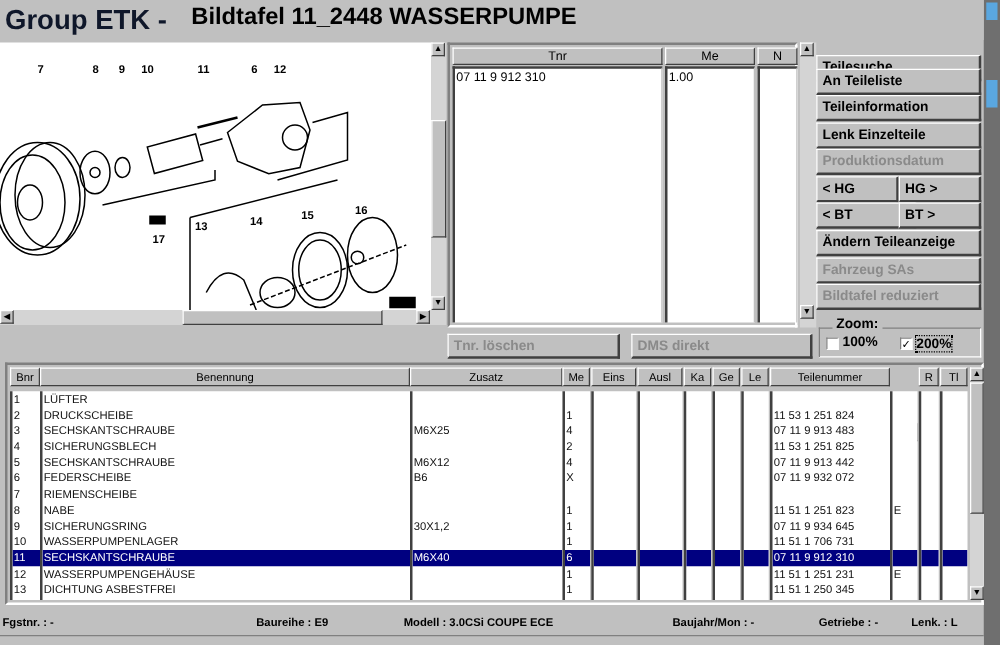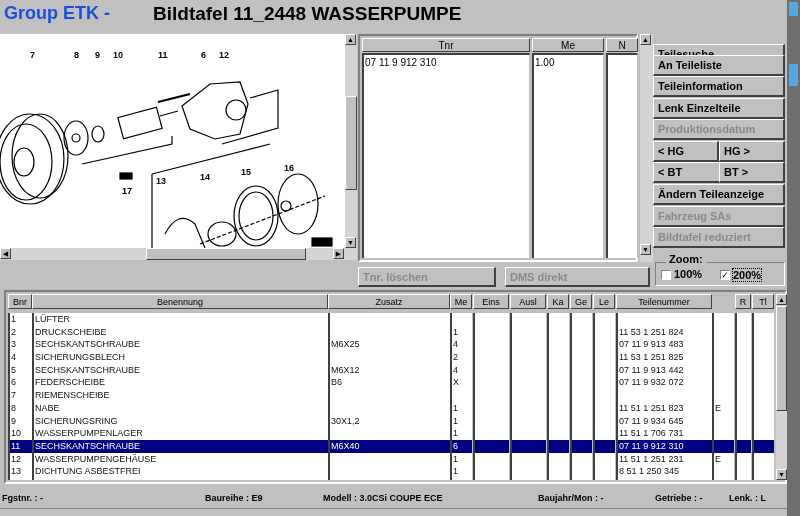--- a/index.html
+++ b/index.html
@@ -1,21 +1,21 @@
 <!DOCTYPE html>
 <html><head>
 <meta charset="utf-8">
 <style>
   * { box-sizing: border-box; margin: 0; padding: 0; }
   body { width: 800px; height: 516px; overflow: hidden; background: #c0c0c0; font-family: "Liberation Sans", sans-serif; position: relative; }
   .bgright { position: absolute; left: 787px; top: 0; width: 13px; height: 516px; background: #6f6f6f; }
   .bgright .b1 { position:absolute; left: 2px; top: 2px; width: 9px; height: 14px; background:#5aa7e0; }
   .bgright .b2 { position:absolute; left: 2px; top: 64px; width: 9px; height: 22px; background:#5aa7e0; }
   .titlebar { position: absolute; left: 0; top: 0; width: 787px; height: 32px; background: #c0c0c0; }
-  .title-left { position: absolute; left: 4px; top: 3px; font-size: 18px; font-weight: bold; color: #1d4ed8; }
+  .title-left { position: absolute; left: 4px; top: 3px; font-size: 22px; font-weight: bold; color: #0f172a; }
   .title-right { position: absolute; left: 153px; top: 3px; font-size: 19px; font-weight: bold; color: #000; }
   .diagram { position: absolute; left: 0; top: 34px; width: 345px; height: 214px; background: #fff; overflow: hidden; }
   .vscroll { position: absolute; background: #d4d4d4; }
   .sbtn { position: absolute; width: 11px; height: 11px; background: #c0c0c0; border-top: 1px solid #fff; border-left: 1px solid #fff; border-right: 1px solid #404040; border-bottom: 1px solid #404040; font-size: 7px; line-height: 9px; text-align: center; color: #000; }
   .thumb { position: absolute; background: #c0c0c0; border-top: 1px solid #fff; border-left: 1px solid #fff; border-right: 1px solid #404040; border-bottom: 1px solid #404040; }
   .tnr-panel { position: absolute; left: 358px; top: 34px; width: 280px; height: 228px; background: #c0c0c0; border: 2px solid; border-color: #808080 #fff #fff #808080; }
   .colhdr { position: absolute; height: 14px; background: #c0c0c0; font-size: 10px; text-align: center; line-height: 13px; color: #000; border-top: 1px solid #fff; border-left: 1px solid #fff; border-right: 1px solid #404040; border-bottom: 1px solid #404040; }
   .colbody { position: absolute; background: #fff; font-size: 10px; color: #000; padding: 2px 1px; border-top: 2px solid #404040; border-left: 2px solid #404040; border-right: 1px solid #c0c0c0; }
   .btn { position: absolute; background: #c0c0c0; font-size: 11px; font-weight: bold; color: #000; padding-left: 4px; line-height: 18px; border-top: 1px solid #fff; border-left: 1px solid #fff; border-right: 2px solid #404040; border-bottom: 2px solid #404040; cursor: pointer; }
   .btn.disabled { color: #8a8a8a; }
@@ -318,21 +318,21 @@
       <div class="cell">07 11 9 913 483</div>
       <div class="cell">11 53 1 251 825</div>
       <div class="cell">07 11 9 913 442</div>
       <div class="cell">07 11 9 932 072</div>
       <div class="cell">&nbsp;</div>
       <div class="cell">11 51 1 251 823</div>
       <div class="cell">07 11 9 934 645</div>
       <div class="cell">11 51 1 706 731</div>
       <div class="cell sel">07 11 9 912 310</div>
       <div class="cell">11 51 1 251 231</div>
-      <div class="cell">8 51 1 250 345</div>
+      <div class="cell">11 51 1 250 345</div>
       <div class="cell">11 51 1 274 520</div>
     </div>
   <div class="gcol" style="left:706px; width:22px;" id="col-at">
       <div class="cell">&nbsp;</div>
       <div class="cell">&nbsp;</div>
       <div class="cell">&nbsp;</div>
       <div class="cell">&nbsp;</div>
       <div class="cell">&nbsp;</div>
       <div class="cell">&nbsp;</div>
       <div class="cell">&nbsp;</div>

